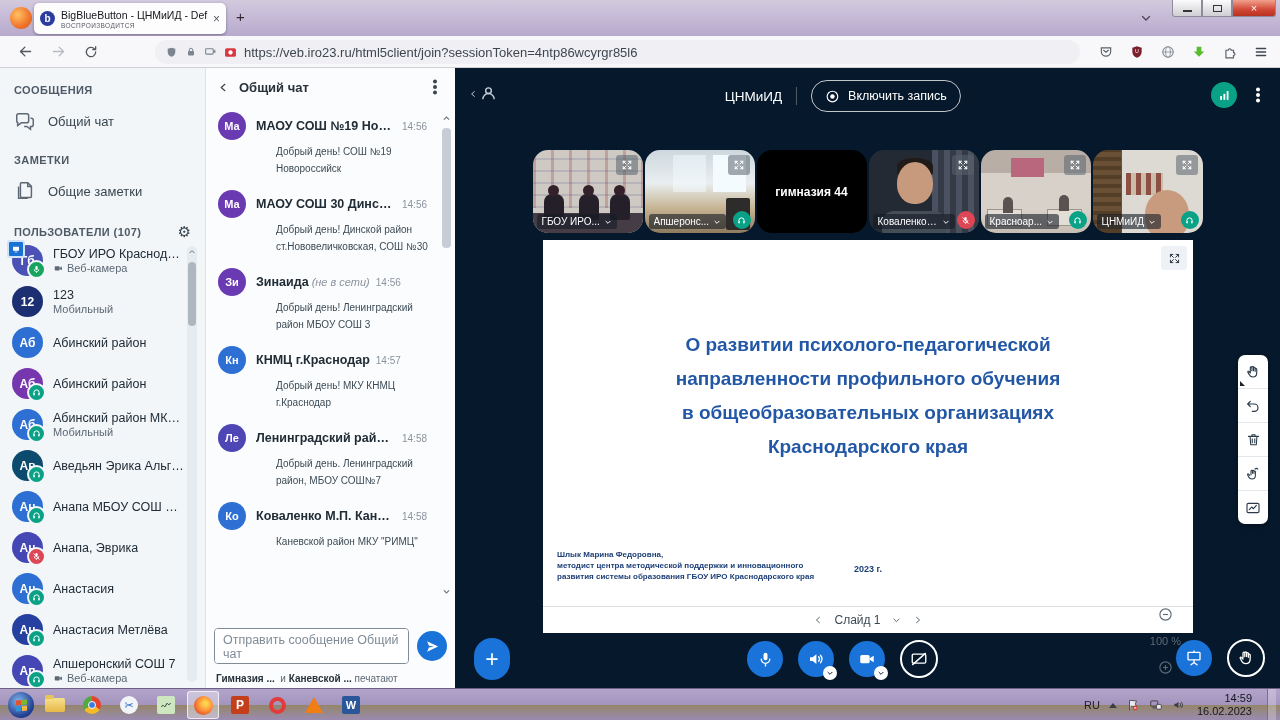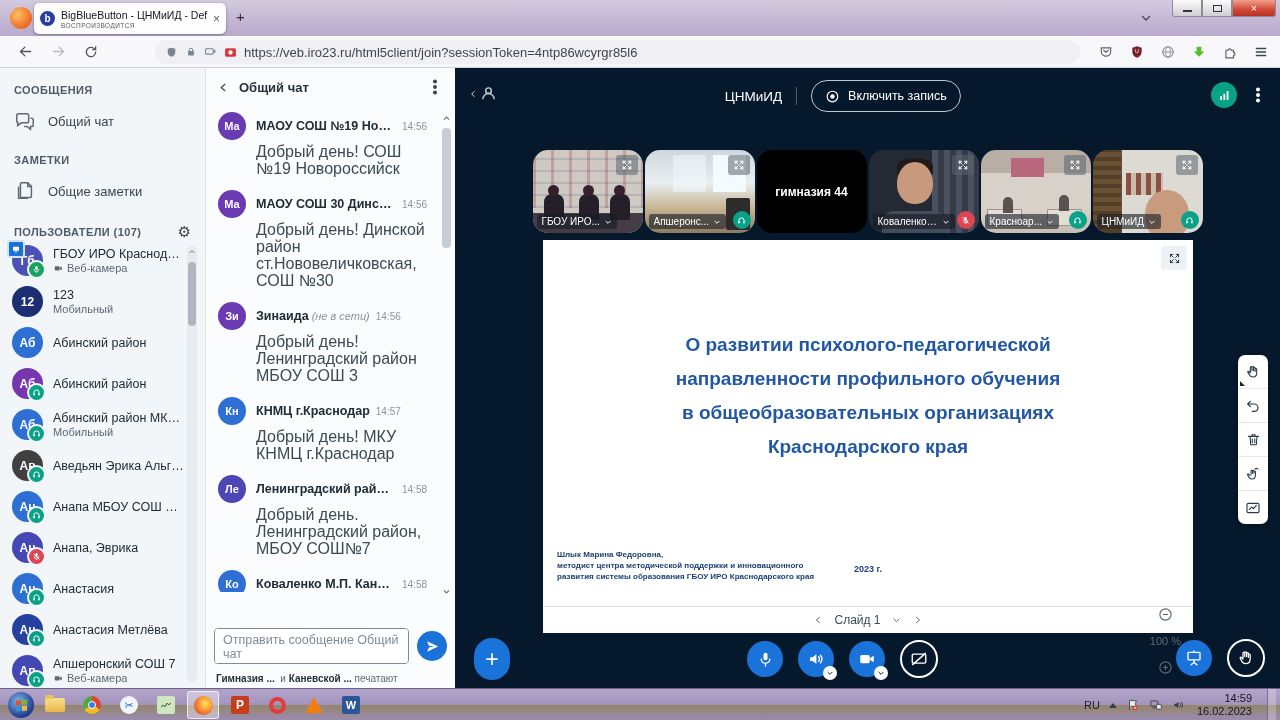--- a/index.html
+++ b/index.html
@@ -70,21 +70,21 @@
   .chat-header .title{font-size:13px;font-weight:700;color:#28323b;margin-left:10px;flex:1;}
   .kebab{width:4px;height:4px;border-radius:50%;background:currentColor;box-shadow:0 -5.5px 0 currentColor,0 5.5px 0 currentColor;color:#39464f;margin:0 6px;}
   #msgs{position:absolute;left:12px;right:22px;top:44px;bottom:96px;overflow:hidden;}
   .msg{margin-bottom:13px;}
   .msg-head{display:flex;align-items:center;}
   .mavatar{width:28px;height:28px;border-radius:50%;flex:0 0 28px;display:flex;align-items:center;justify-content:center;
     color:#fff;font-size:11px;font-weight:700;margin-right:10px;}
   .mname{font-size:12.5px;font-weight:700;color:#202c36;white-space:nowrap;overflow:hidden;text-overflow:ellipsis;max-width:140px;}
   .mname .suf{font-weight:400;font-style:italic;color:#8a939c;font-size:11px;}
   .mtime{font-size:10px;color:#8a939c;margin-left:6px;flex:0 0 auto;}
-  .mtext{margin:3px 0 0 38px;font-size:16px;color:#3b4a54;line-height:17px;}
+  .mtext{margin:3px 0 0 58px;font-size:10px;color:#3b4a54;line-height:17px;}
   .chat-scroll{position:absolute;right:4px;top:46px;bottom:92px;width:9px;}
   .cs-thumb{position:absolute;left:0;top:14px;width:9px;height:120px;background:#c6cdd4;border-radius:4px;}
   .cs-up{position:absolute;left:0;top:0;color:#6b7680;}
   .cs-dn{position:absolute;left:0;bottom:0;color:#6b7680;}
   .chat-input-row{position:absolute;left:8px;right:8px;bottom:24px;display:flex;align-items:center;gap:8px;}
   .chat-input{flex:1;height:36px;border:1px solid #7f8c98;border-radius:4px;background:#fff;resize:none;
     font-family:"Liberation Sans",sans-serif;font-size:12.5px;color:#3b4a54;padding:4px 8px;box-sizing:border-box;outline:none;}
   .chat-input::placeholder{color:#7f8c98;}
   .send-btn{width:30px;height:30px;border-radius:50%;background:#1a73d8;flex:0 0 30px;
     display:flex;align-items:center;justify-content:center;}
@@ -407,21 +407,21 @@
                 </svg>
               </div></div>
             <div class="uinfo">
               <div class="uname">Абинский район МКУ ИМЦ Д...</div>
               <div class="usub">
                 <span>Мобильный</span>
               </div>
             </div>
           </div>
           <div class="user-row">
-            <div class="uavatar" style="background: #404040;">Ав<div class="ubadge b-head">
+            <div class="uavatar" style="background: #0c4a6e;">Ав<div class="ubadge b-head">
                 <svg width="9" height="9" viewBox="0 0 24 24">
                   <path d="M5 15v-3a7 7 0 0 1 14 0v3" fill="none" stroke="#fff" stroke-width="2.6"></path>
                   <rect x="3.4" y="13.2" width="4.2" height="6.6" rx="1.8" fill="#fff"></rect>
                   <rect x="16.4" y="13.2" width="4.2" height="6.6" rx="1.8" fill="#fff"></rect>
                 </svg>
               </div></div>
             <div class="uinfo">
               <div class="uname">Аведьян Эрика Альгирдовна</div>
             </div>
           </div>

